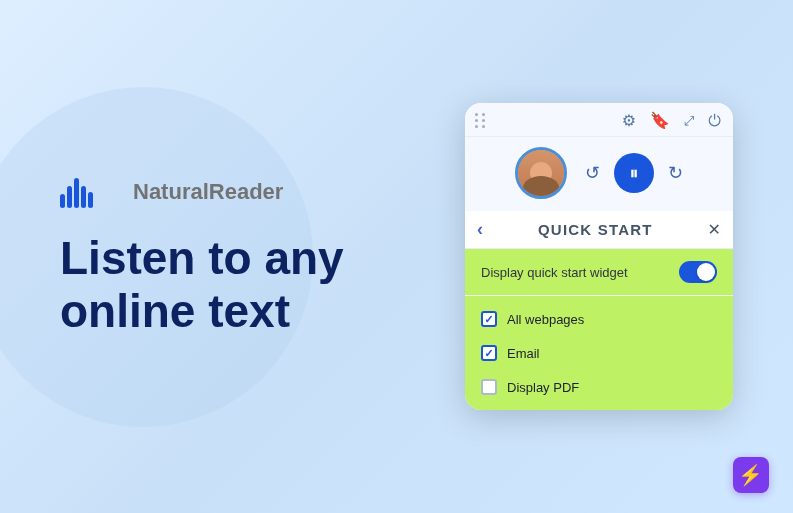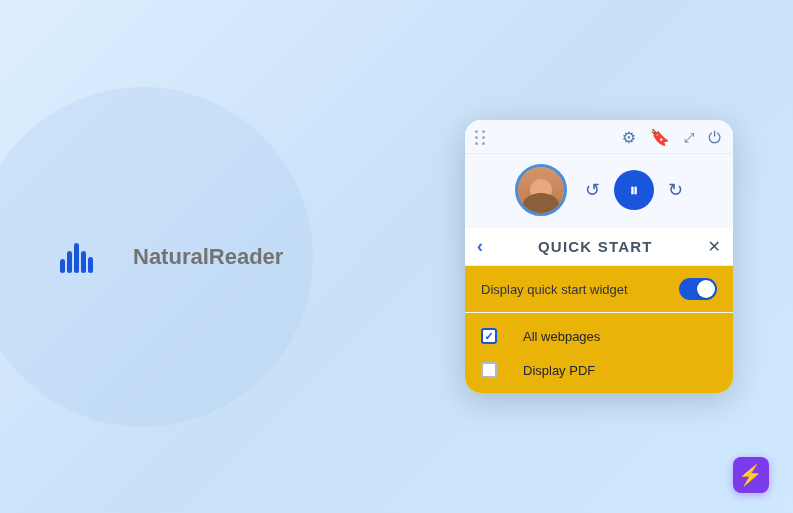--- a/index.html
+++ b/index.html
@@ -220,21 +220,21 @@
     }
 
     .qs-close {
       color: #445566;
       font-size: 16px;
       cursor: pointer;
     }
 
     
     .qs-body {
-      background: #eab308;
+      background: #bef264;
       padding: 0;
     }
 
     .toggle-row {
       display: flex;
       align-items: center;
       justify-content: space-between;
       padding: 12px 16px;
       border-bottom: 1px solid #f0f3f8;
     }
@@ -265,21 +265,21 @@
       box-shadow: 0 1px 3px rgba(0,0,0,0.2);
     }
 
     .checkbox-list {
       padding: 6px 0;
     }
 
     .checkbox-row {
       display: flex;
       align-items: center;
-      gap: 26px;
+      gap: 10px;
       padding: 9px 16px;
     }
 
     .checkbox {
       width: 16px;
       height: 16px;
       border: 2px solid #5577bb;
       border-radius: 3px;
       flex-shrink: 0;
       display: flex;
@@ -337,20 +337,24 @@
   <div class="logo">
     <div class="logo-bars">
       <div class="logo-bar" style="height:14px"></div>
       <div class="logo-bar" style="height:22px"></div>
       <div class="logo-bar" style="height:30px"></div>
       <div class="logo-bar" style="height:22px"></div>
       <div class="logo-bar" style="height:16px"></div>
     </div>
     <span class="logo-text">NaturalReader</span>
   </div>
+  <div class="headline">
+    <div>Listen to any</div>
+    <div>online text</div>
+  </div>
 </div>
 
 <div class="widget-container">
 
   <div class="widget-topbar">
     <div class="drag-dots">
       <div class="dot"></div>
       <div class="dot"></div>
       <div class="dot"></div>
       <div class="dot"></div>
@@ -388,20 +392,24 @@
     </div>
 
     <div class="checkbox-list">
 
       <div class="checkbox-row">
         <div class="checkbox checked"></div>
         <span class="checkbox-label">All webpages</span>
       </div>
 
 
+      <div class="checkbox-row">
+        <div class="checkbox checked"></div>
+        <span class="checkbox-label">Email</span>
+      </div>
 
       <div class="checkbox-row">
         <div class="checkbox unchecked"></div>
         <span class="checkbox-label">Display PDF</span>
       </div>
 
 
     </div>
   </div>
 </div>

